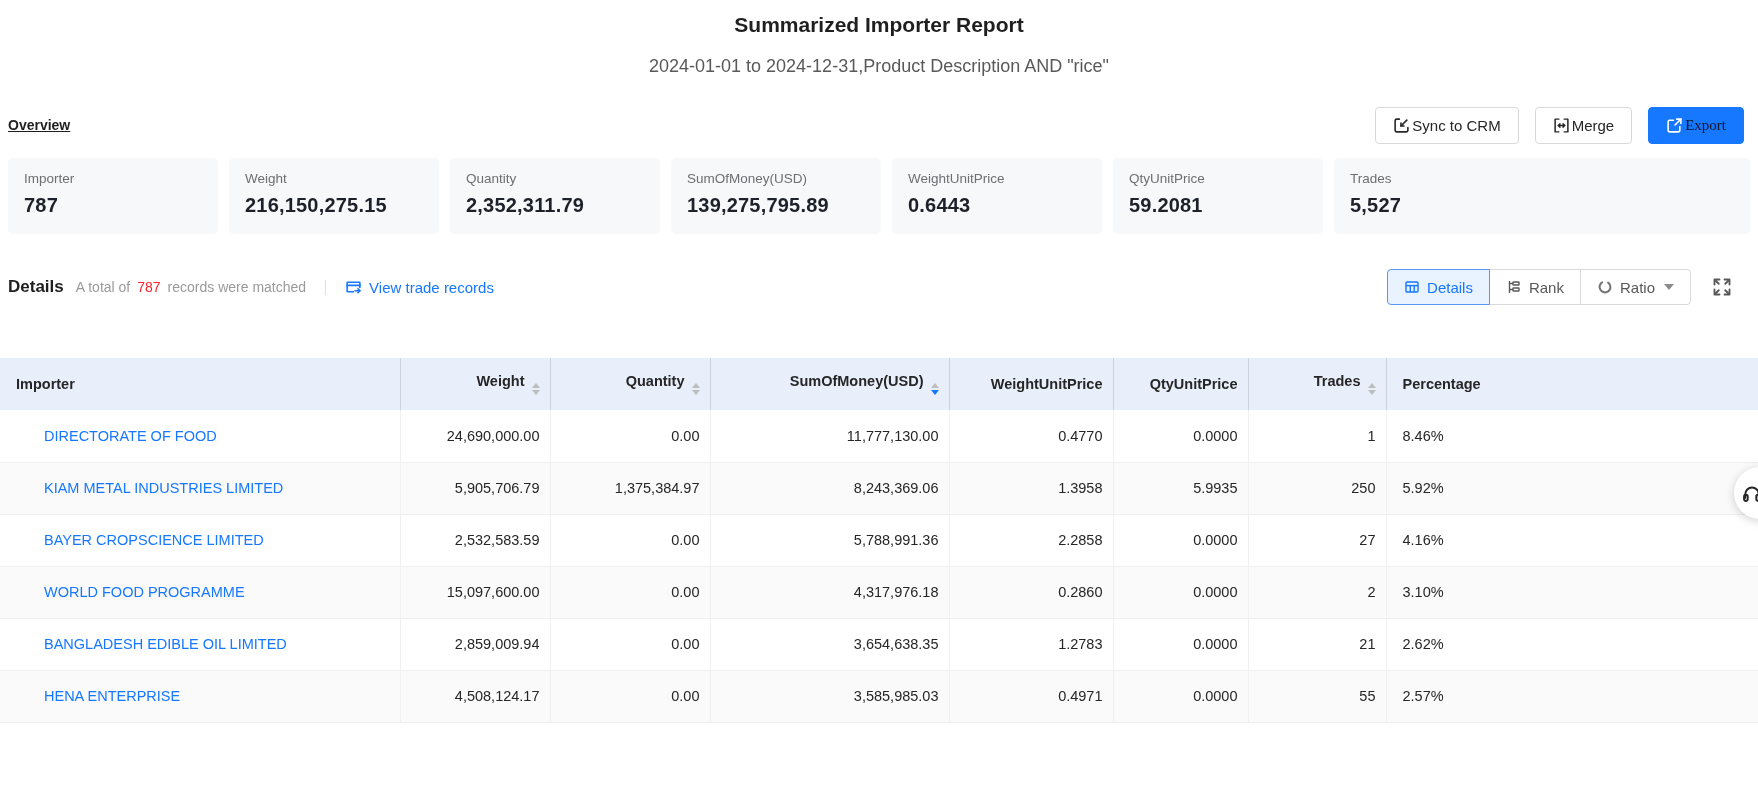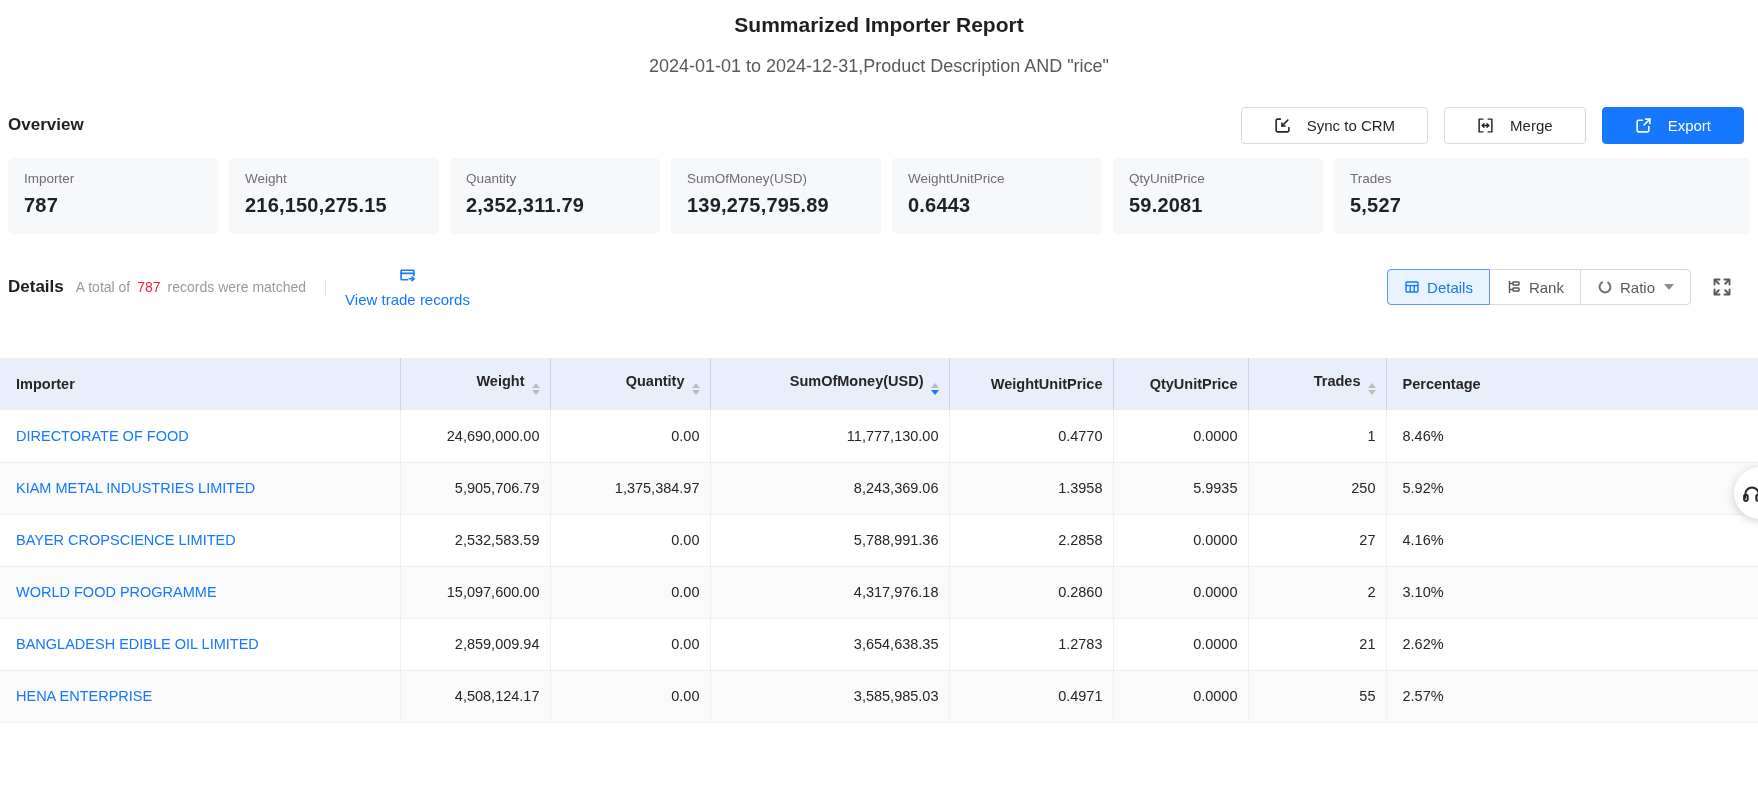--- a/index.html
+++ b/index.html
@@ -7,45 +7,45 @@
   body {
     width:1758px; height:785px; overflow:hidden; position:relative;
     font-family:"Liberation Sans", sans-serif; color:#262626;
   }
   
   .page-title { text-align:center; padding-top:11px; font-size:21px; font-weight:600; color:#1f1f1f; line-height:27px; }
   .page-subtitle { text-align:center; margin-top:16px; font-size:18px; color:#595959; line-height:24px; }
 
   
   .overview-bar { margin:28px 14px 0 8px; height:38px; display:flex; align-items:center; justify-content:space-between; }
-  .overview-heading { font-size:17px; font-weight:700; color:#1f1f1f; }
+  .overview-heading { font-size:14px; font-weight:700; color:#1f1f1f;text-decoration:underline; }
   .overview-actions { display:flex; gap:16px; }
   .btn {
-    height:37px; padding:0 32px; display:inline-flex; align-items:center; gap:16px;
+    height:37px; padding:0 17px; display:inline-flex; align-items:center; gap:2px;
     background:#fff; border:1px solid #d9d9d9; border-radius:4px;
     font-size:15px; color:#262626; cursor:pointer; font-family:inherit;
   }
   .btn svg { flex:0 0 auto; }
-  .btn.primary { background:#1677ff; border-color:#1677ff; color:#ffffff; }
+  .btn.primary { background:#1677ff; border-color:#1677ff; color:#0f172a;font-family:Liberation Serif, serif; }
 
   
   .cards { margin:14px 8px 0 8px; display:flex; gap:11px; }
   .card { flex:0 0 210px; height:76px; background:#f7f8fa; border-radius:5px; padding:13px 16px; }
   .card:last-child { flex:1 1 auto; }
   .card-label { font-size:13.5px; color:#6e6e73; }
   .card-value { margin-top:8px; font-size:20px; font-weight:700; color:#1d2129; letter-spacing:.2px; }
 
   
   .details-bar { margin:34px 26px 0 8px; height:38px; display:flex; align-items:center; justify-content:space-between; }
   .details-left { display:flex; align-items:center; }
   .details-heading { font-size:17px; font-weight:700; color:#1f1f1f; margin-right:12px; }
   .match-text { font-size:14px; color:#9a9a9a; }
   .match-count { color:#f5222d; padding:0 7px; }
   .v-divider { width:1px; height:15px; background:#e0e0e0; margin:0 19px; }
-  .link { display:inline-flex; align-items:center; gap:7px; font-size:15px; color:#1677ff; cursor:pointer; text-decoration:none;flex-direction:column; }
+  .link { display:inline-flex; align-items:center; gap:7px; font-size:15px; color:#1677ff; cursor:pointer; text-decoration:none; }
 
   .details-right { display:flex; align-items:center; }
   .seg-group { display:flex; }
   .seg-btn {
     height:36px; padding:0 16px; display:inline-flex; align-items:center; gap:7px;
     background:#fff; border:1px solid #d9d9d9; margin-left:-1px;
     font-size:15px; color:#595959; cursor:pointer; font-family:inherit; position:relative;
   }
   .seg-btn:first-child { margin-left:0; border-radius:4px 0 0 4px; }
   .seg-btn:last-child { border-radius:0 4px 4px 0; }
@@ -62,21 +62,21 @@
   thead th:last-child { border-right:none;margin-left:40px; }
   tbody td {
     height:52px; font-size:14.5px; color:#262626; padding:0 10px; white-space:nowrap; overflow:hidden;
     border-right:1px solid #f0f0f0; border-bottom:1px solid #efefef;
   }
   tbody td:last-child { border-right:none; }
   tbody tr:nth-child(even) { background:#fafafa; }
   .al { text-align:left; } .ar { text-align:right; }
   th.al, td.al { padding-left:16px; }
   th.sortable { cursor:pointer; }
-  td a.importer-link { color:#1677ff; text-decoration:none; cursor:pointer; }
+  td a.importer-link { color:#1677ff; text-decoration:none; cursor:pointer;margin-left:28px; }
   .sort { display:inline-flex; flex-direction:column; gap:2px; margin-left:7px; vertical-align:-2px; }
   .tri { width:0; height:0; border-left:4.5px solid transparent; border-right:4.5px solid transparent; }
   .tri.up { border-bottom:5.5px solid #bdbdbd; }
   .tri.down { border-top:5.5px solid #bdbdbd; }
   .tri.down.active { border-top-color:#1677ff; }
 
   
   .help-float {
     position:absolute; top:467px; right:-28px; width:52px; height:52px; border-radius:50%;
     background:#fff; box-shadow:0 2px 10px rgba(0,0,0,.18); display:flex; align-items:center;

